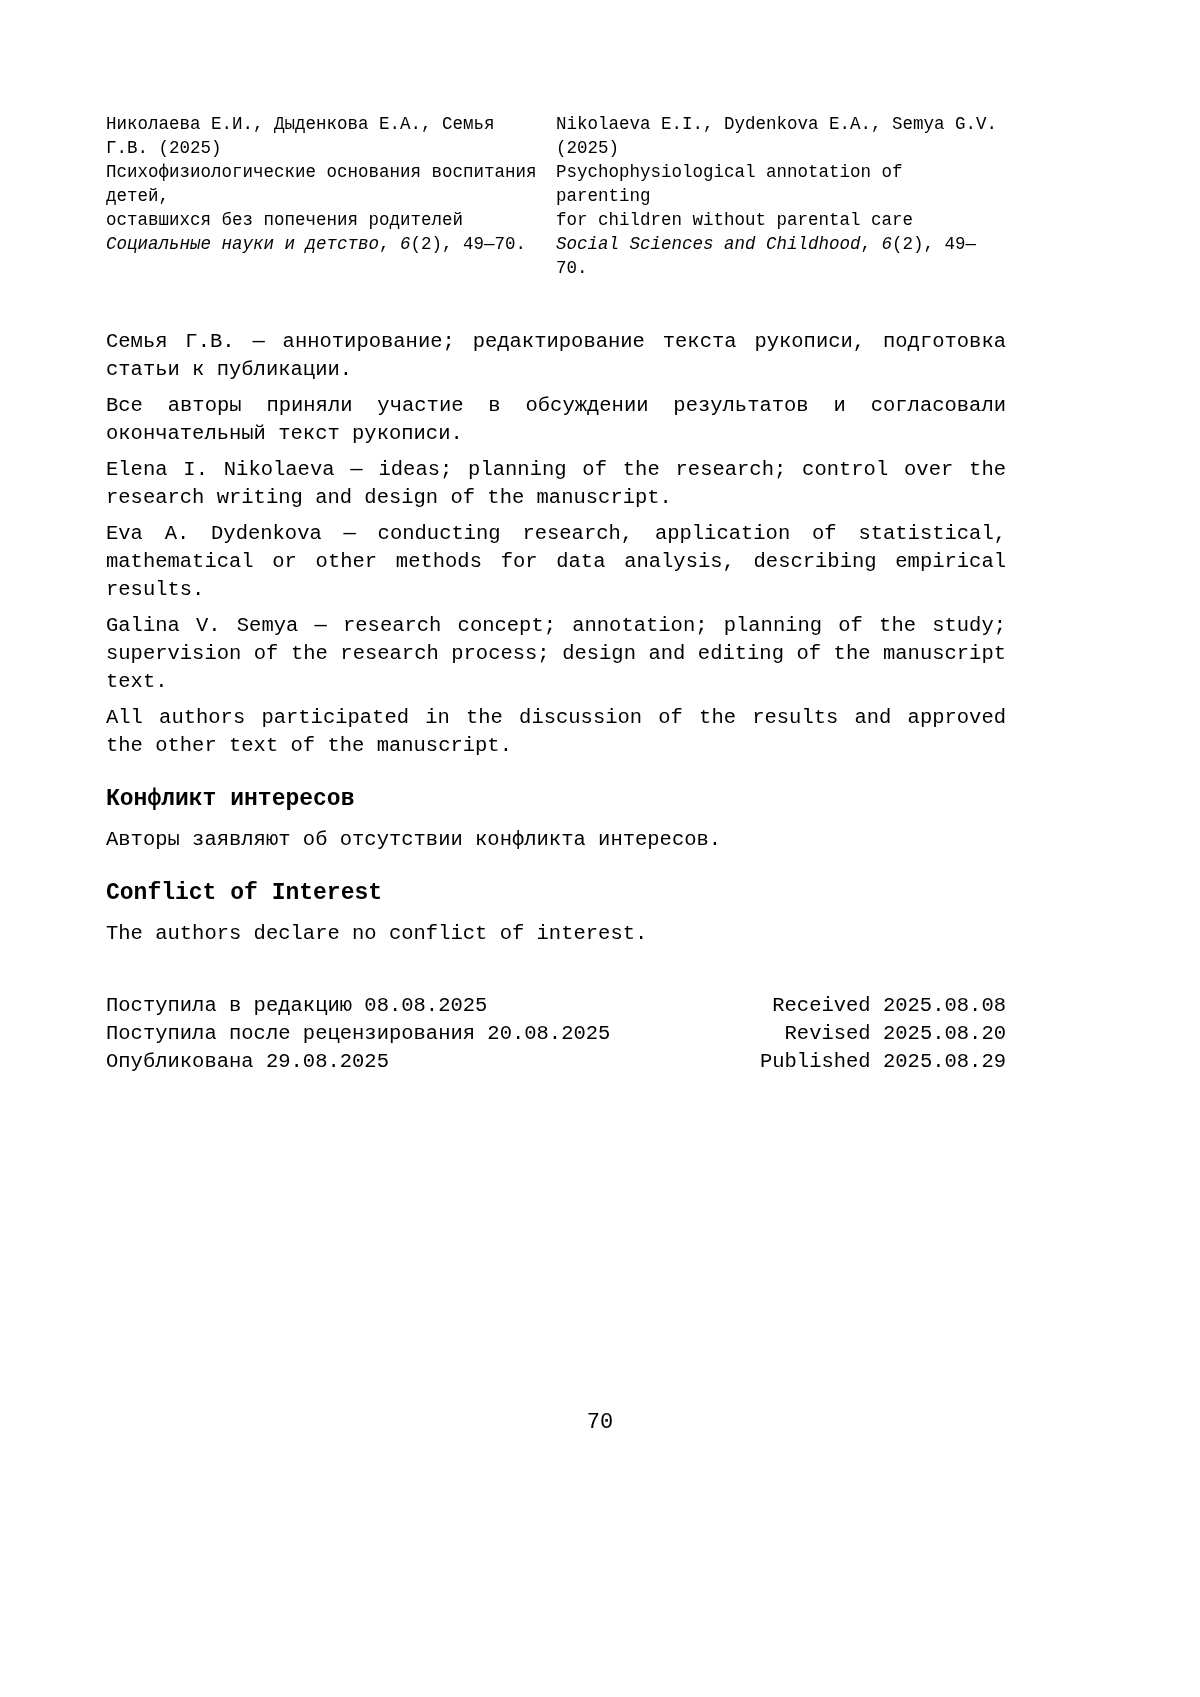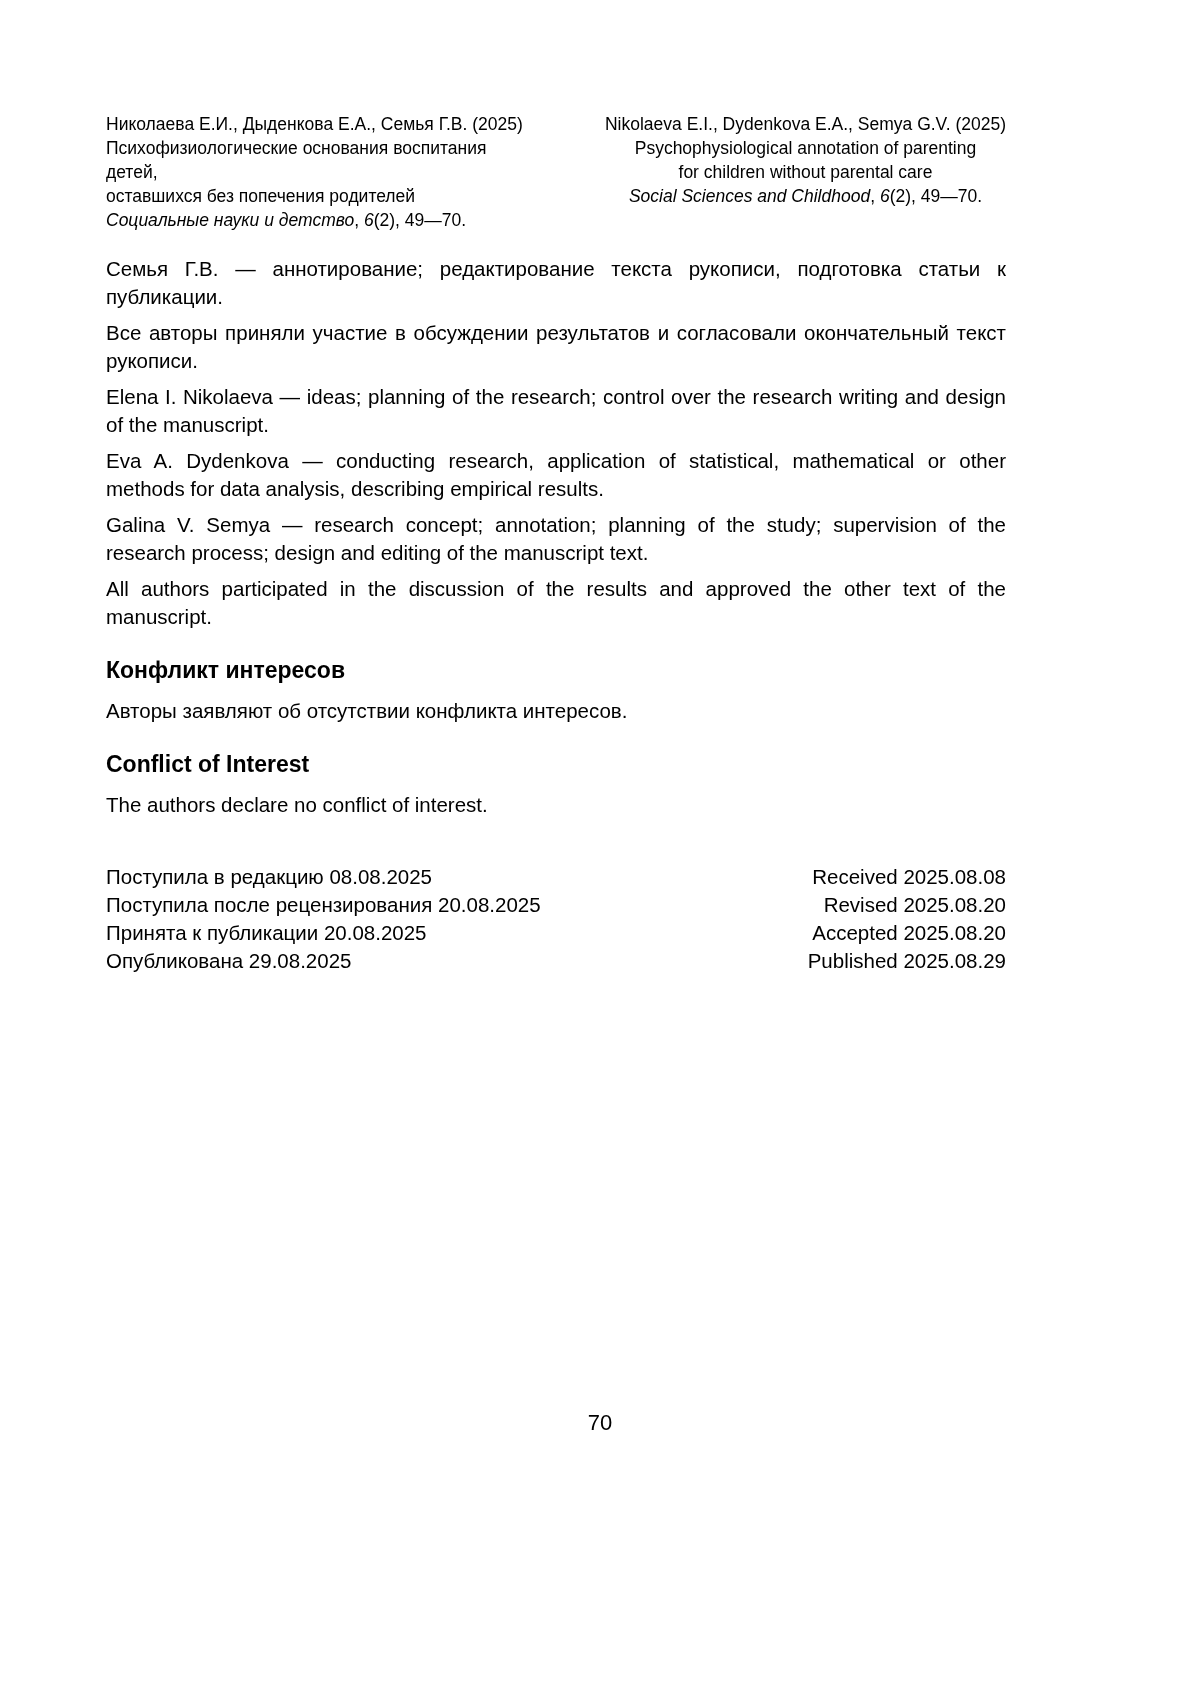--- a/index.html
+++ b/index.html
@@ -3,40 +3,40 @@
 <meta charset="utf-8">
 <style>
   * { margin: 0; padding: 0; box-sizing: border-box; }
   html, body { background: #ffffff; }
   .page {
     position: relative;
     width: 1200px;
     height: 1697px;
     background: #ffffff;
     color: #000000;
-    font-family: Liberation Sans, sans-serif;
+    font-family: Liberation Mono, monospace;
     overflow: hidden;
   }
   .content {
     position: absolute;
     left: 106px;
     top: 112px;
     width: 900px;
   }
   .page-header {
     display: flex;
     justify-content: space-between;
     font-size: 17.5px;
     line-height: 24px;
   }
   .head-left { text-align: left; max-width: 48%; }
-  .head-right { text-align: center; max-width: 50%; }
+  .head-right { text-align: left; max-width: 50%; }
   .italic { font-style: italic; }
   main {
-    margin-top: 23px;
+    margin-top: 48px;
     font-size: 20.5px;
     line-height: 28px;
   }
   main p {
     text-align: justify;
     text-align-last: left;
     margin: 8px 0;
   }
   h2.section-heading {
     font-size: 23px;
@@ -101,24 +101,20 @@
       <div class="dates-block">
         <div class="date-row">
           <span class="date-left">Поступила в редакцию 08.08.2025</span>
           <span class="date-right">Received 2025.08.08</span>
         </div>
         <div class="date-row">
           <span class="date-left">Поступила после рецензирования 20.08.2025</span>
           <span class="date-right">Revised 2025.08.20</span>
         </div>
         <div class="date-row">
-          <span class="date-left">Принята к публикации 20.08.2025</span>
-          <span class="date-right">Accepted 2025.08.20</span>
-        </div>
-        <div class="date-row">
           <span class="date-left">Опубликована 29.08.2025</span>
           <span class="date-right">Published 2025.08.29</span>
         </div>
       </div>
     </main>
   </div>
 
   <div class="page-number">70</div>
 </div>
 

